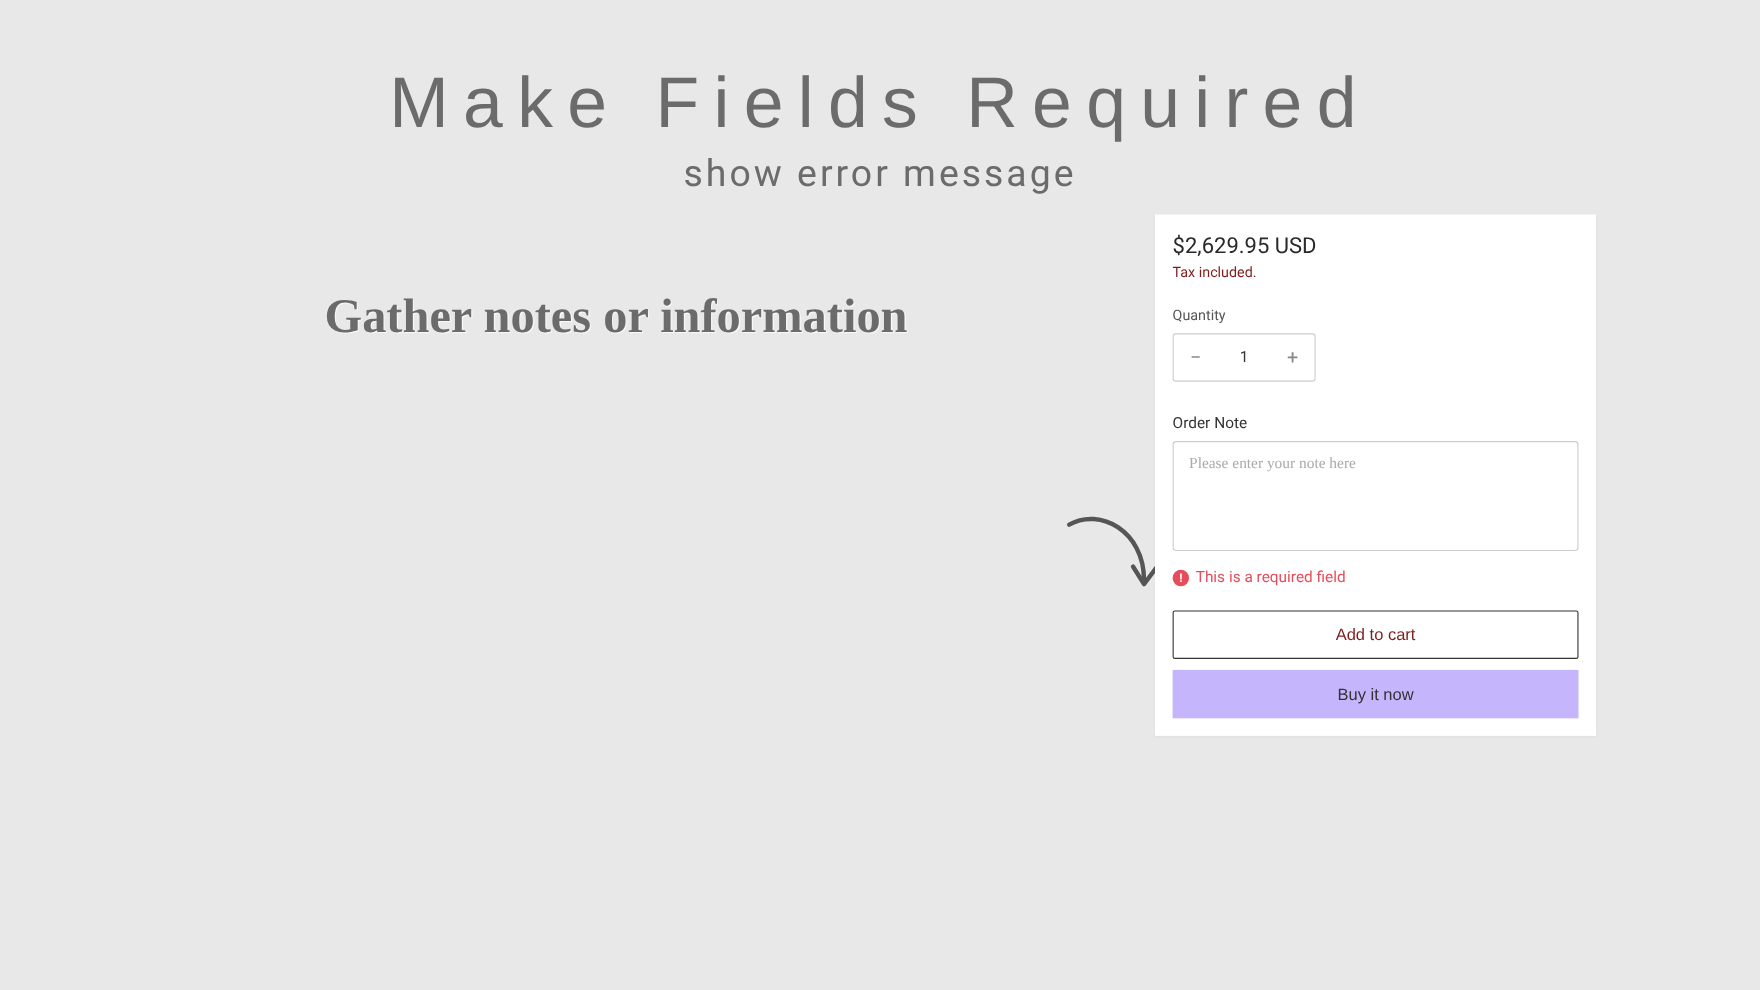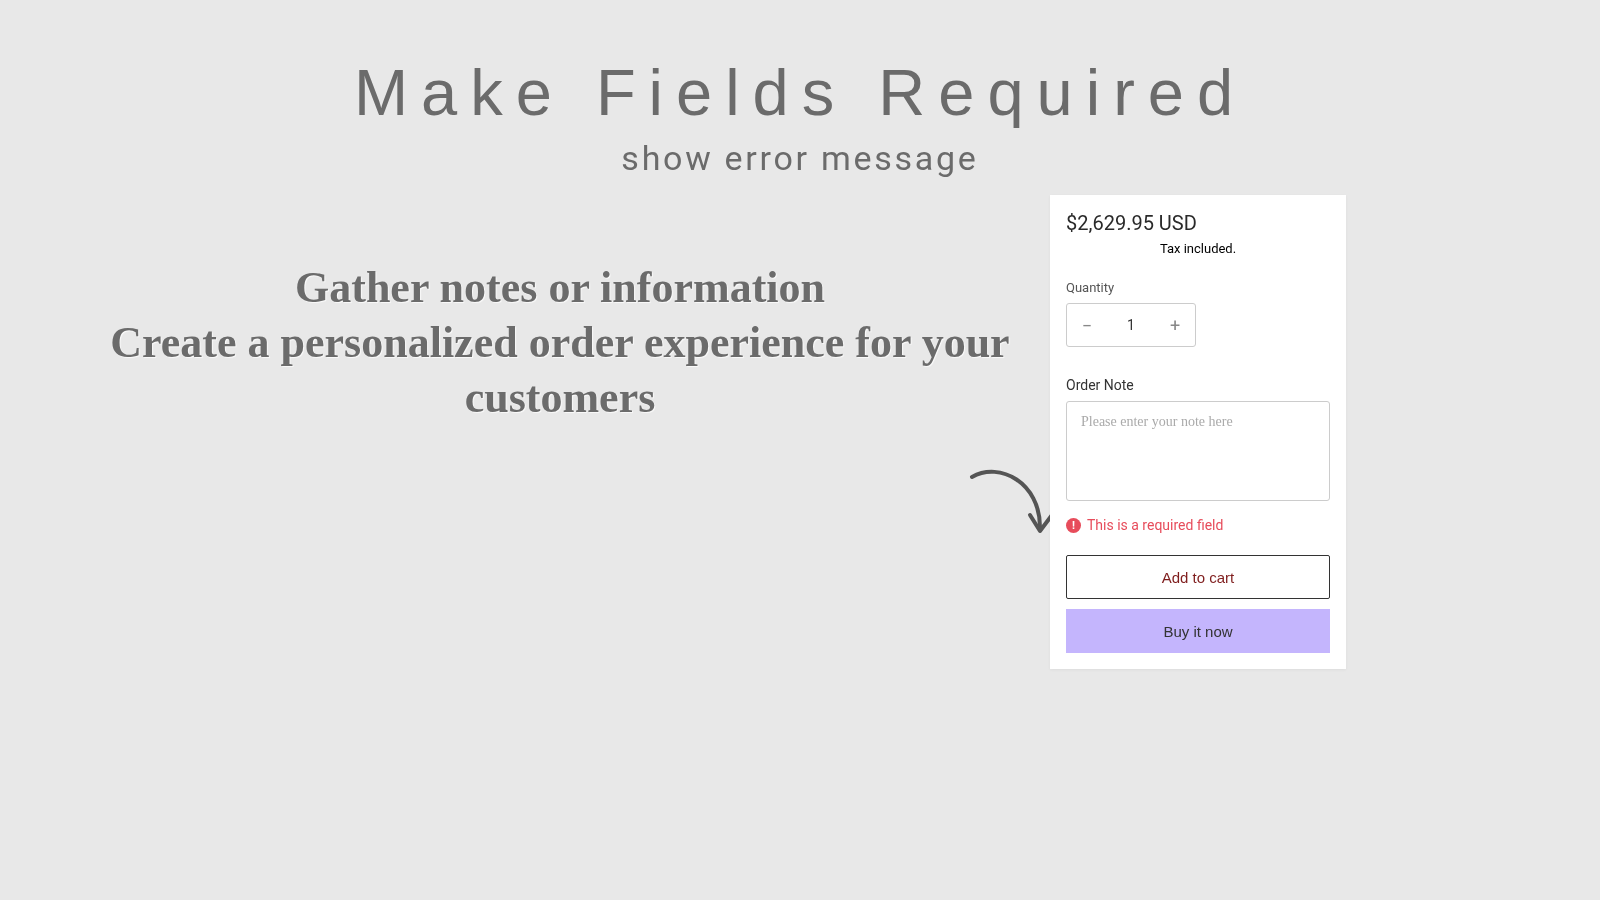--- a/index.html
+++ b/index.html
@@ -41,35 +41,34 @@
     font-weight: 600;
     text-shadow: 1px 1px 1px rgba(255,255,255,0.8);
   }
   .promo-text .block2 {
     margin-top: 50px;
   }
   .card {
     position: absolute;
     top: 195px;
     left: 1050px;
-    width: 296px;
+    width: 401px;
     background: #ffffff;
     padding: 16px;
     box-shadow: 0 1px 3px rgba(0,0,0,0.05);
   }
   .price {
     font-size: 20px;
     color: #2a2a2a;
     font-weight: 400;
   }
   .tax {
     font-size: 13px;
-    color: #000000;
+    color: #7f1d1d;
     margin-top: 6px;
-    text-align: center;
   }
   .qty-label {
     font-size: 13px;
     color: #555;
     margin-top: 24px;
   }
   .qty-box {
     display: flex;
     align-items: center;
     border: 1px solid #ccc;
@@ -165,21 +164,20 @@
   }
 </style>
 </head>
 <body>
 
 <div class="title">Make Fields Required</div>
 <div class="subtitle">show error message</div>
 
 <div class="promo-text">
   <div>Gather notes or information</div>
-  <div>Create a personalized order experience for your customers</div>
 </div>
 
 <svg class="arrow-svg" viewBox="0 0 100 90">
   <path d="M 12 12 C 40 -4, 80 18, 80 62" fill="none" stroke="#555" stroke-width="4" stroke-linecap="round"></path>
   <path d="M 70 50 L 80 66 L 92 50" fill="none" stroke="#555" stroke-width="4" stroke-linecap="round" stroke-linejoin="round"></path>
 </svg>
 
 <div class="card">
   <div class="price">$2,629.95 USD</div>
   <div class="tax">Tax included.</div>

